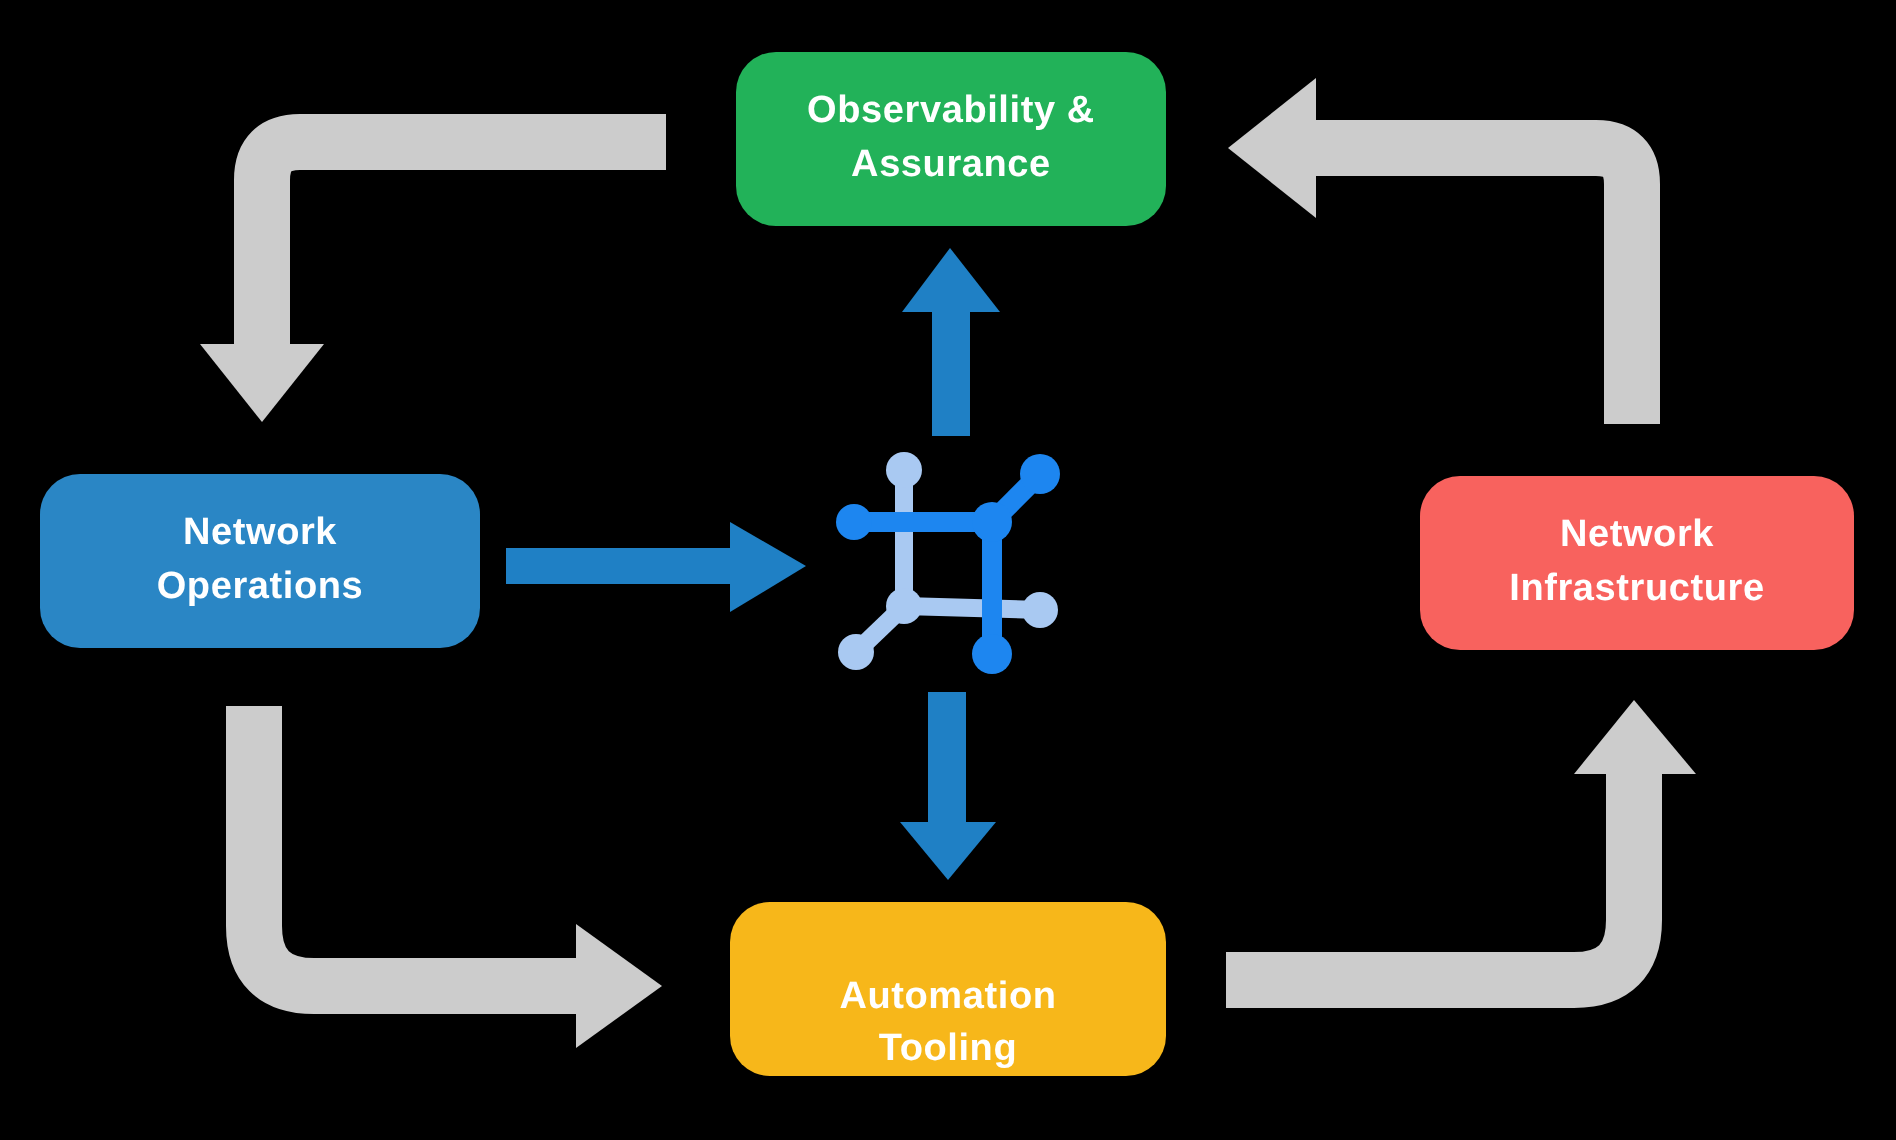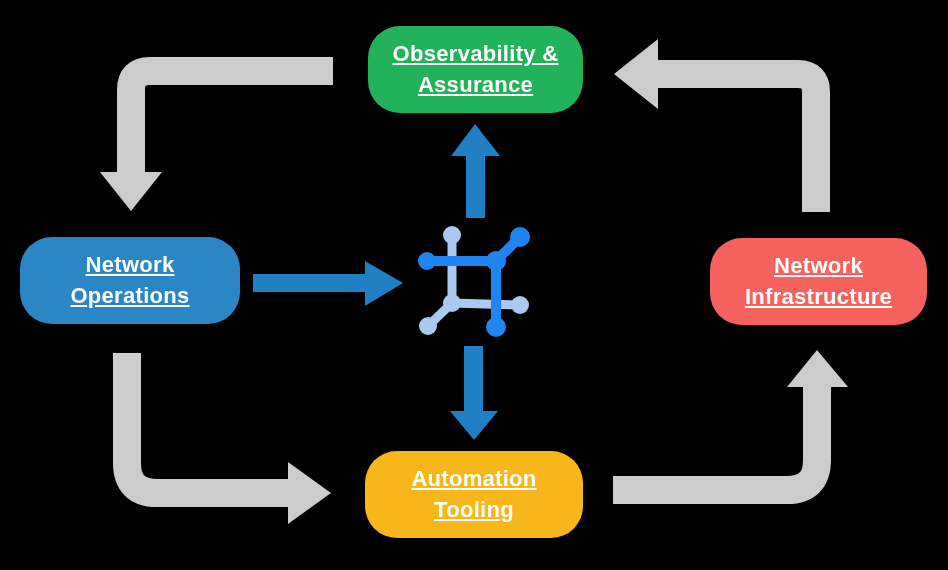--- a/index.html
+++ b/index.html
@@ -1,24 +1,24 @@
 <!DOCTYPE html>
 <html><head>
 <meta charset="utf-8">
 <style>
   html,body{margin:0;padding:0;background:#000;}
   #stage{position:relative;width:948px;height:570px;background:#000;overflow:hidden;
          font-family:"Liberation Sans", sans-serif;}
-  .node{position:absolute;border-radius:32px;display:flex;align-items:center;justify-content:center;
-        color:#fff;font-weight:700;font-size:22px;line-height:1.38;text-align:center;
-        letter-spacing:.3px;white-space:pre-line;text-decoration:underline;}
+  .node{position:absolute;border-radius:20px;display:flex;align-items:center;justify-content:center;
+        color:#fff;font-weight:700;font-size:19px;line-height:1.38;text-align:center;
+        letter-spacing:.3px;white-space:pre-line;}
   #node-observability{left:368px;top:26px;width:215px;height:87px;background:#22b259;}
   #node-operations{left:20px;top:237px;width:220px;height:87px;background:#2a86c5;}
   #node-infrastructure{left:710px;top:238px;width:217px;height:87px;background:#f8625e;}
-  #node-automation{left:365px;top:451px;width:218px;height:87px;background:#f7b71a;}
+  #node-automation{left:365px;top:451px;width:218px;height:87px;background:#f7b71a;align-items:flex-end;}
   svg{position:absolute;left:0;top:0;}
   .cycle{stroke:#cccccc;stroke-width:28;fill:none;}
   .cycle-head{fill:#cccccc;}
   .flow{fill:#1f80c5;}
   .icon-light{stroke:#a9c9f2;stroke-width:9;}
   .icon-dark{stroke:#1d86f0;stroke-width:10;}
   .dot-light{fill:#a9c9f2;}
   .dot-dark{fill:#1d86f0;}
 </style>
 </head>

